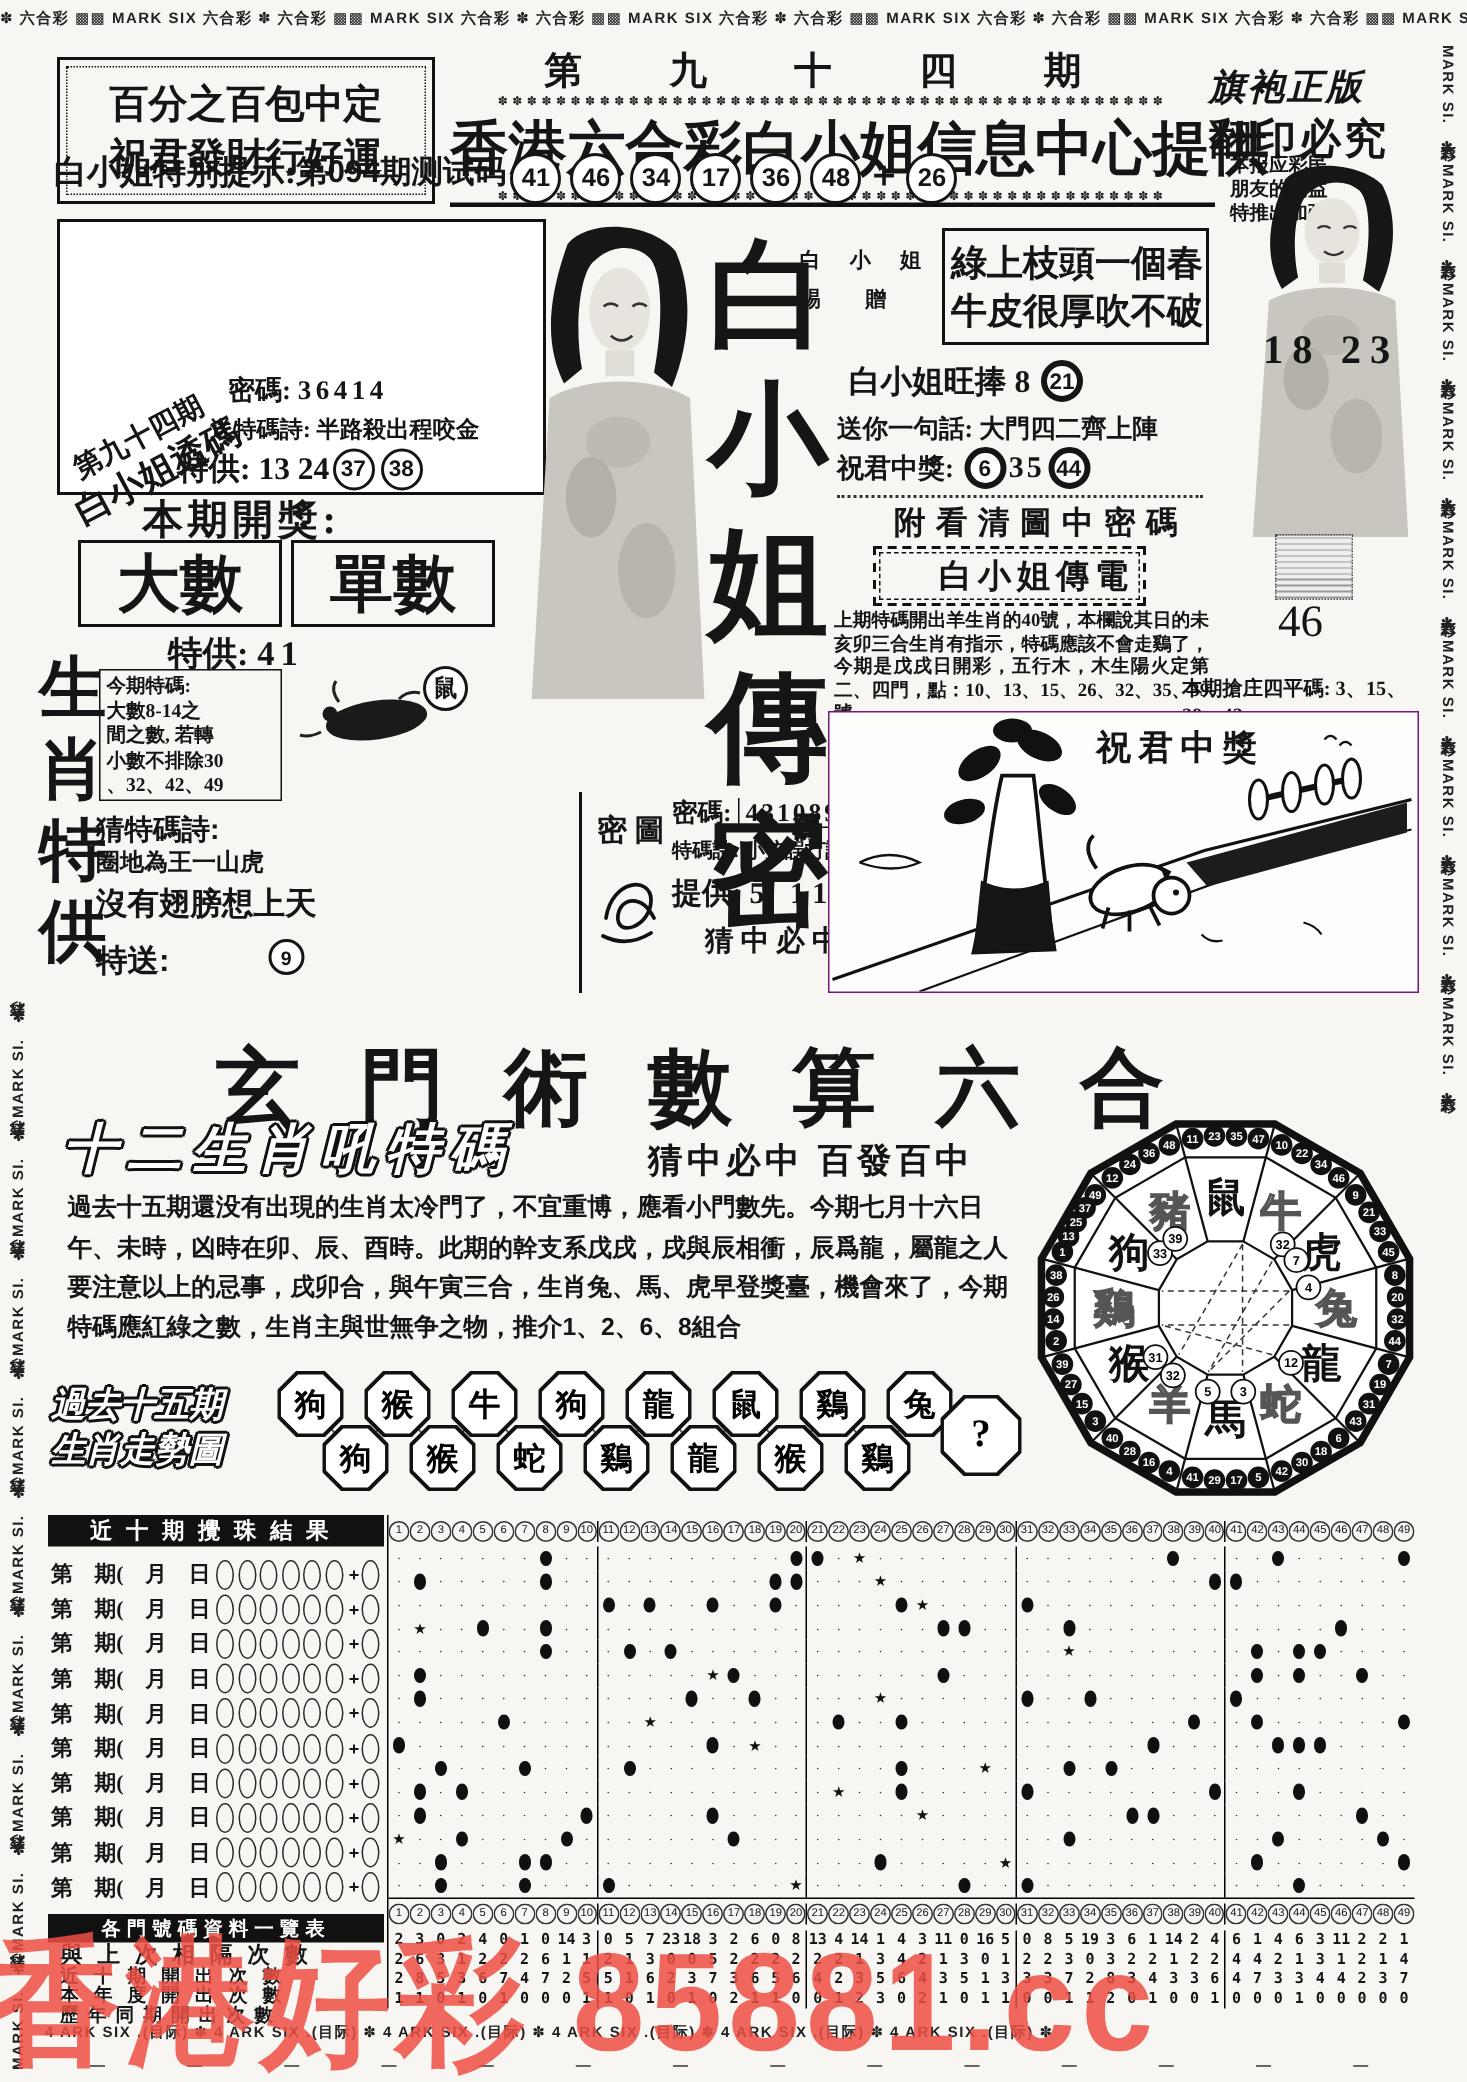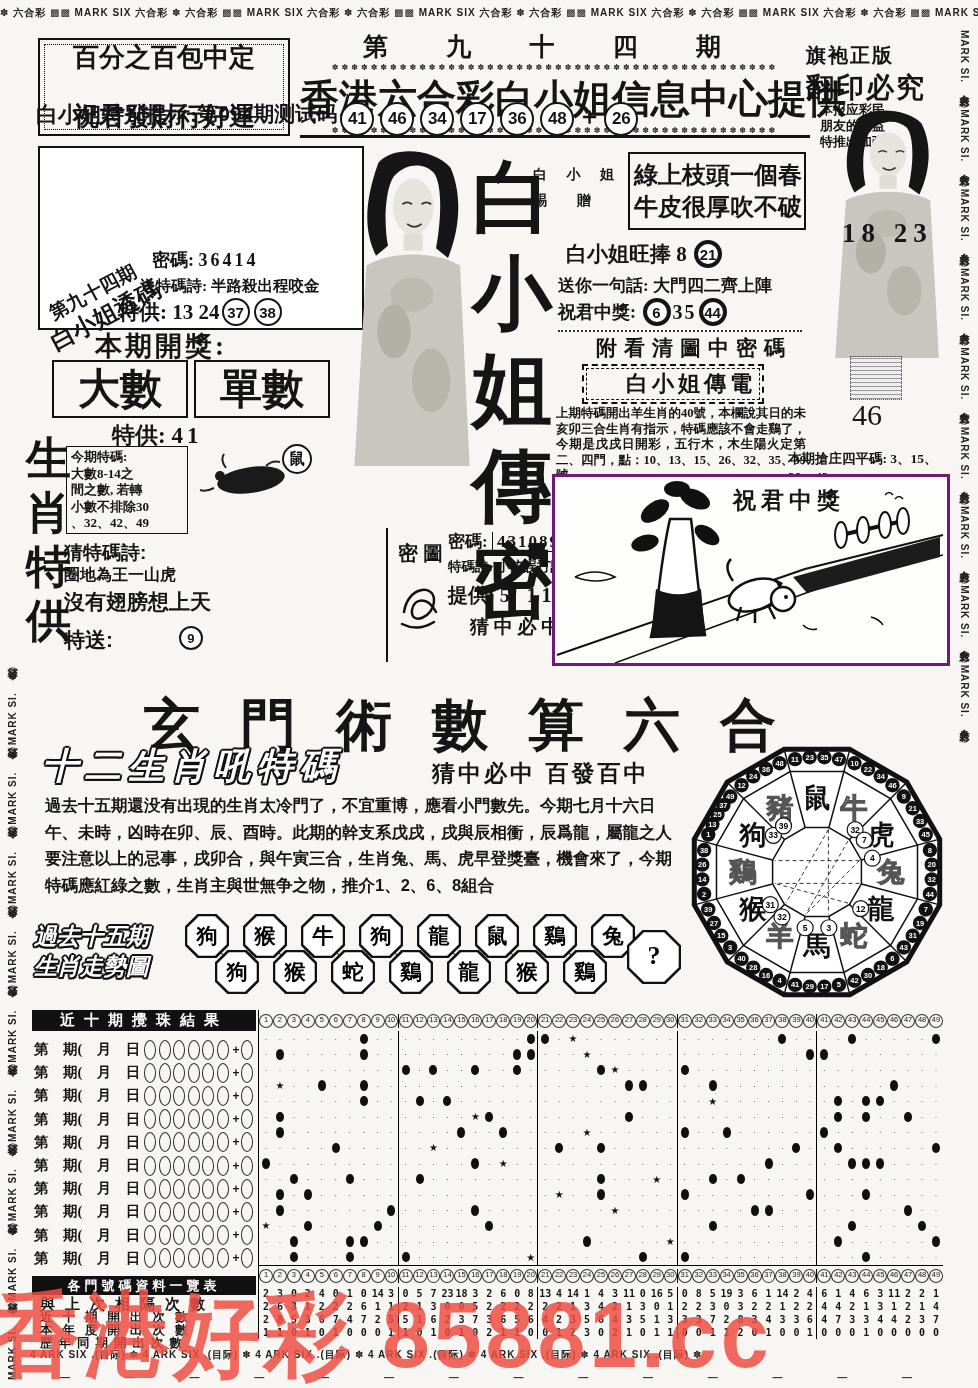--- a/index.html
+++ b/index.html
@@ -43,34 +43,34 @@
 <body>
 
 <div id="page">
 
   <div id="strip-top" class="abs strip" style="left:0;top:2;width:978px;height:26px;line-height:26px;">✽ 六合彩 ▩▩ MARK SIX 六合彩   ✽ 六合彩 ▩▩ MARK SIX 六合彩   ✽ 六合彩 ▩▩ MARK SIX 六合彩   ✽ 六合彩 ▩▩ MARK SIX 六合彩   ✽ 六合彩 ▩▩ MARK SIX 六合彩   ✽ 六合彩 ▩▩ MARK SIX 六合彩</div>
   <div id="strip-left" class="abs strip vstrip" style="left:1px;top:30px;transform:rotate(180deg);">MARK SI. 六合彩 ✽  MARK SI. 六合彩 ✽  MARK SI. 六合彩 ✽  MARK SI. 六合彩 ✽  MARK SI. 六合彩 ✽  MARK SI. 六合彩 ✽  MARK SI. 六合彩 ✽  MARK SI. 六合彩 ✽  MARK SI. 六合彩 ✽</div>
   <div id="strip-right" class="abs strip vstrip" style="left:952px;top:30px;">MARK SI. 六合彩 ✽  MARK SI. 六合彩 ✽  MARK SI. 六合彩 ✽  MARK SI. 六合彩 ✽  MARK SI. 六合彩 ✽  MARK SI. 六合彩 ✽  MARK SI. 六合彩 ✽  MARK SI. 六合彩 ✽  MARK SI. 六合彩 ✽</div>
   <div id="strip-bottom" class="abs strip" style="left:30px;top:1348px;width:915px;height:20px;">4 ARK SIX .(目际) ✽    4 ARK SIX .(目际) ✽    4 ARK SIX .(目际) ✽    4 ARK SIX .(目际) ✽    4 ARK SIX .(目际) ✽    4 ARK SIX .(目际) ✽</div>
   <div id="strip-dash" class="abs strip" style="left:60px;top:1372px;width:880px;height:12px;letter-spacing:26px;color:#333;">— — — — — — — — — — — — — — — — — —</div>
 
-  <div class="abs" style="left:38px;top:38px;width:248px;height:94px;border:2px solid #111;outline:1px dotted #111;outline-offset:-7px;display:flex;flex-direction:column;justify-content:space-between;">
+  <div class="abs" style="left:38px;top:38px;width:248px;height:94px;border:2px solid #111;outline:1px dotted #111;outline-offset:-7px;display:flex;flex-direction:column;justify-content:center;">
     <div class="kai bb ctr" style="font-size:26px;">百分之百包中定</div>
     <div class="kai bb ctr" style="font-size:26px;">祝君發財行好運</div>
   </div>
 
   <div class="abs ctr" style="left:300px;top:30px;width:510px;">
     <div class="kai bb" style="font-size:25px;letter-spacing:26px;">第 九 十 四 期</div>
     <div id="deco-top" class="deco">✽✽✽✽✽✽✽✽✽✽✽✽✽✽✽✽✽✽✽✽✽✽✽✽✽✽✽✽✽✽✽✽✽✽✽✽✽✽✽✽✽✽✽✽✽✽</div>
     <div class="kai bb" style="font-size:39px;white-space:nowrap;">香港六合彩白小姐信息中心提供</div>
     <div id="deco-bot" class="deco" style="border-bottom:3px solid #111;">✽✽✽✽✽✽✽✽✽✽✽✽✽✽✽✽✽✽✽✽✽✽✽✽✽✽✽✽✽✽✽✽✽✽✽✽✽✽✽✽✽✽✽✽✽✽</div>
   </div>
 
   <div class="abs" style="left:806px;top:42px;width:142px;">
-    <div class="kai bb" style="font-size:20px;letter-spacing:2px;">旗袍正版</div>
+    <div class="kai bb" style="font-size:24px;letter-spacing:2px;font-style:italic;">旗袍正版</div>
     <div class="kai bb" style="font-size:28px;letter-spacing:2px;">翻印必究</div>
   </div>
 
   <div class="abs" style="left:36px;top:100px;width:790px;height:44px;display:flex;align-items:flex-start;">
     <span class="kai bb" style="font-size:22px;">白小姐特别提示:</span>
     <span class="sans b" style="font-size:21px;">第094期测试码</span>
     <span id="tip-circles"><span class="circ c34">41</span><span class="circ c34">46</span><span class="circ c34">34</span><span class="circ c34">17</span><span class="circ c34">36</span><span class="circ c34">48</span><span class="sans bb" style="font-size: 24px;">＋</span><span class="circ c34">26</span></span>
   </div>
 
   <div class="abs sans b" style="left:820px;top:102px;width:118px;font-size:13px;line-height:16px;">
@@ -213,21 +213,21 @@
     <span style="font-size:20px;letter-spacing:2px;">35</span>
     <span class="circ c28 heavy">44</span>
   </div>
   <div class="abs" style="left:558px;top:330px;width:244px;border-top:2px dotted #333;"></div>
   <div class="abs kai b" style="left:596px;top:334px;font-size:21px;letter-spacing:7px;">附看清圖中密碼</div>
   <div class="abs ctr" style="left:582px;top:364px;width:178px;height:36px;border:2px dashed #111;outline:1.5px dashed #111;outline-offset:-5px;display:flex;align-items:center;justify-content:center;">
     <span class="kai" style="font-size:22px;font-weight:800;letter-spacing:4px;margin-left:36px;">白小姐傳電</span>
   </div>
   <div class="abs kai b" style="left:556px;top:406px;width:250px;font-size:12.5px;line-height:15.5px;text-align:justify;">上期特碼開出羊生肖的40號，本欄說其日的未亥卯三合生肖有指示，特碼應該不會走鷄了，今期是戊戌日開彩，五行木，木生陽火定第二、四門，點：10、13、15、26、32、35、39號。</div>
 
-  <div class="abs" style="left:552px;top:474px;width:392px;height:186px;border:3px solid #701a75;background:#fdfdfb;">
+  <div class="abs" style="left:552px;top:474px;width:392px;height:186px;border:1px solid #701a75;background:#fdfdfb;">
     <div id="cartoon-svg" style="position:absolute;inset:0;"><svg viewBox="0 0 392 186" width="100%" height="100%">
           <path d="M2,178 L250,92 L388,58" stroke="#111" stroke-width="2" fill="none"></path>
           <path d="M60,186 L300,98 L388,78" stroke="#111" stroke-width="1.5" fill="none"></path>
           <polygon points="238,100 385,60 385,80 252,116" fill="#1c1c1c"></polygon>
           <path d="M115,42 C105,85 104,125 96,160 L150,158 C142,110 140,72 136,42 Z" fill="#fff" stroke="#111" stroke-width="2.5"></path>
           <path d="M101,112 C118,120 132,118 146,112 L150,158 L96,160 Z" fill="#151515"></path>
           <ellipse cx="100" cy="34" rx="16" ry="9" fill="#111" transform="rotate(-35 100 34)"></ellipse>
           <ellipse cx="140" cy="22" rx="16" ry="9" fill="#111" transform="rotate(25 140 22)"></ellipse>
           <ellipse cx="90" cy="66" rx="14" ry="8" fill="#111" transform="rotate(-15 90 66)"></ellipse>
           <ellipse cx="152" cy="58" rx="14" ry="8" fill="#111" transform="rotate(35 152 58)"></ellipse>

